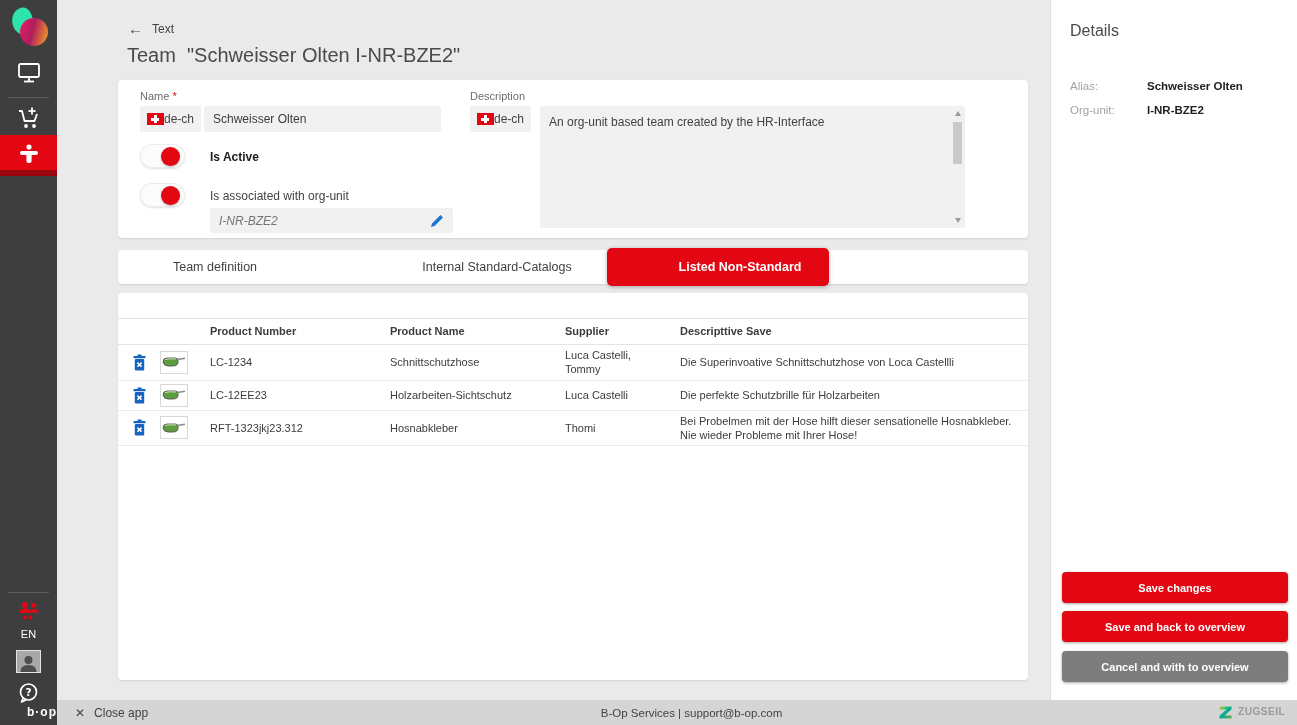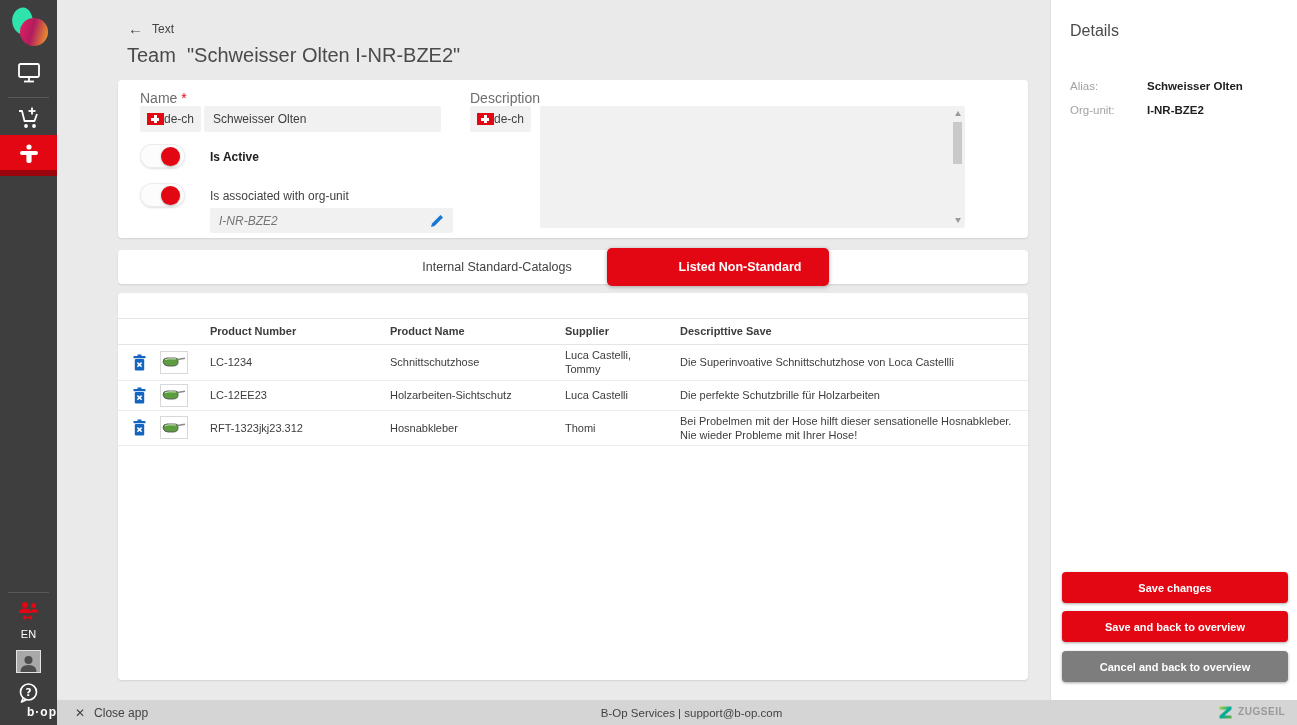--- a/index.html
+++ b/index.html
@@ -21,21 +21,21 @@
 
   
   #main { position:absolute; left:57px; top:0; width:993px; height:700px; background:#eaeaea; }
   .back-row { position:absolute; left:71px; top:21px; display:flex; align-items:center; gap:9px; font-size:12px; color:#424242; cursor:pointer; }
   .back-row .arrow { font-size:15px; line-height:1; }
   .page-title { position:absolute; left:70px; top:44px; font-size:20px; color:#4a4a4a; white-space:pre; }
 
   .card { position:absolute; background:#fff; border-radius:4px; box-shadow:0 1px 2px rgba(0,0,0,0.10); }
   #form-card { left:61px; top:80px; width:910px; height:158px; }
 
-  .field-label { position:absolute; font-size:14px; color:#6d6d6d; }
+  .field-label { position:absolute; font-size:11px; color:#6d6d6d; }
   .req { color:#e30613; }
   .lang-chip { position:absolute; width:61px; height:26px; background:#f1f1f1; border-radius:2px; display:flex; align-items:center; justify-content:center; font-size:12px; color:#424242; cursor:pointer; }
   .flag { width:17px; height:12px; background:#e30613; position:relative; flex:0 0 auto; }
   .flag::before { content:""; position:absolute; left:7px; top:2px; width:3px; height:8px; background:#fff; }
   .flag::after  { content:""; position:absolute; left:4.5px; top:4.5px; width:8px; height:3px; background:#fff; }
   .text-input { position:absolute; background:#f1f1f1; border-radius:2px; font-size:12px; color:#3c3c3c; display:flex; align-items:center; padding:0 9px; cursor:text; }
 
   .toggle { position:absolute; width:45px; height:24px; background:#fcfcfc; border-radius:12px; box-shadow:inset 0 0 0 1px #ececec, 0 1px 2px rgba(0,0,0,0.12); cursor:pointer; }
   .toggle .knob { position:absolute; left:21px; top:2.5px; width:19px; height:19px; border-radius:50%; background:#e30613; box-shadow:0 1px 2px rgba(0,0,0,0.3); }
 
@@ -192,29 +192,31 @@
     </div>
 
     <div class="field-label" style="left:352px; top:10px;">Description</div>
 
     <div class="lang-chip" style="left:352px; top:26px;">
       <span class="flag"></span>
       <span>de-ch</span>
     </div>
 
     <div id="desc-area">
+      <span>An org-unit based team created by the HR-Interface</span>
       <div class="vscroll">
         <div class="arr up"></div>
         <div class="thumb"></div>
         <div class="arr down"></div>
       </div>
     </div>
   </div>
 
   <div class="card" id="tabbar">
+    <div class="tab" style="left:22px; width:150px;">Team definition</div>
     <div class="tab" style="left:289px; width:180px;">Internal Standard-Catalogs</div>
     <div class="tab active" style="left:489px; width:222px;padding-left:44px;">Listed Non-Standard Products</div>
   </div>
 
   <div class="card" id="table-card">
     <div class="ptable">
 
       <div class="trow head">
         <div class="cell"></div>
         <div class="cell"></div>
@@ -310,21 +312,21 @@
   <div class="details-title">Details</div>
 
   <div class="d-label" style="top:80px;">Alias:</div>
   <div class="d-value" style="top:80px;">Schweisser Olten</div>
 
   <div class="d-label" style="top:104px;">Org-unit:</div>
   <div class="d-value" style="top:104px;">I-NR-BZE2</div>
 
   <button class="panel-btn red" style="top:572px;">Save changes</button>
   <button class="panel-btn red" style="top:611px;">Save and back to overview</button>
-  <button class="panel-btn gray" style="top:651px;">Cancel and back to overview</button>
+  <button class="panel-btn gray" style="top:651px;">Cancel and with to overview</button>
 </div>
 
 <div id="footer">
   <div class="close-app">
     <span class="close-x">✕</span>
     <span>Close app</span>
   </div>
 
   <div class="service-info">B-Op Services | support@b-op.com</div>
 

